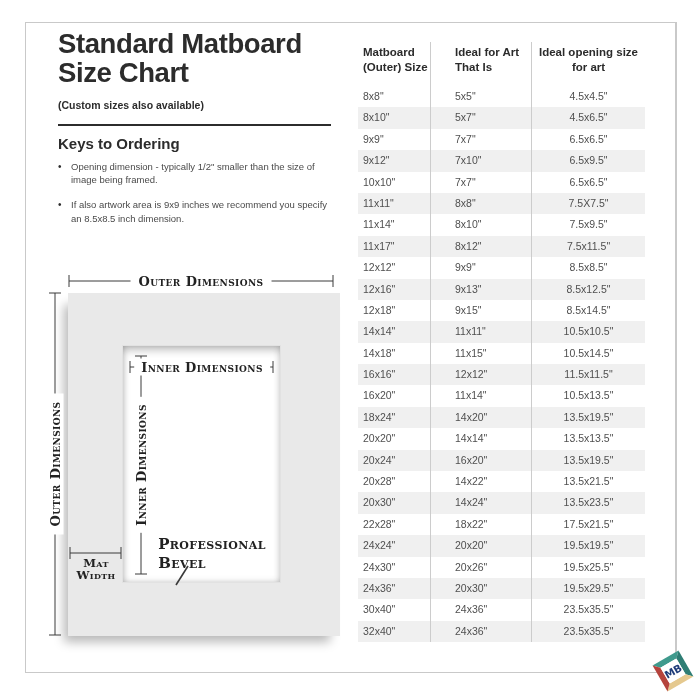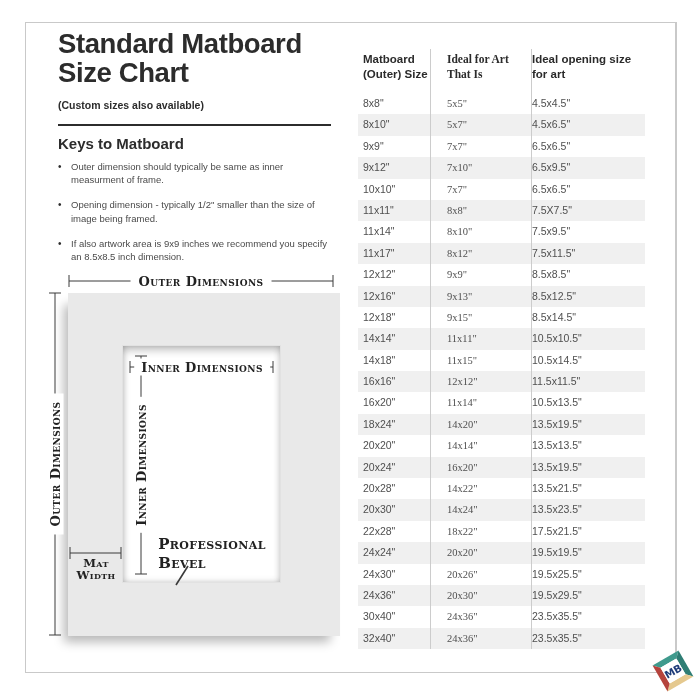--- a/index.html
+++ b/index.html
@@ -50,50 +50,49 @@
                  background:#fff; padding:2px 7px; }
   .lbl-matwidth { left:96px; top:553px; transform:translate(-50%,-50%);
                   background:#e9e9e9; padding:1px 3px; font-size:11.5px;
                   text-align:center;margin-top:16px; }
   .lbl-matwidth span { display:block; line-height:1.05; }
   .lbl-bevel { left:212px; top:554px; transform:translate(-50%,-50%);
                font-size:15px; text-align:left; }
   .lbl-bevel span { display:block; line-height:1.25; }
 
   
-  .size-table { position:absolute; left:358px; top:49px; width:287px; z-index:4; }
+  .size-table { position:absolute; left:358px; top:42px; width:287px; z-index:4; }
   .thead, .trow { display:grid; grid-template-columns:72px 101px 114px; }
   .thead { height:44px; }
   .hcell { font-size:11.5px; font-weight:bold; color:#2b2b2b; line-height:1.3;
            padding-top:3px; }
   .trow { height:21.4px; }
   .trow.shaded { background:#f0f0f0; }
   .tcell { font-size:10.5px; color:#4f4f4f; line-height:21.4px;
            white-space:nowrap; overflow:hidden; }
   .c0 { padding-left:5px; }
-  .c1 { padding-left:16px; border-left:1.5px solid #cccccc;font-family:Liberation Serif, serif; }
-  .c2 { border-left:1.5px solid #cccccc; }
+  .c1 { padding-left:24px; border-left:1.5px solid #cccccc; }
+  .c2 { border-left:1.5px solid #cccccc;text-align:center; }
 
   
   .logo { position:absolute; left:650px; top:648px; width:46px; height:46px; z-index:5; }
 </style>
 </head>
 <body>
 
 <div class="canvas">
 
   <div class="frame"></div>
 
   <div class="left-col">
     <h1 class="title">Standard Matboard Size Chart</h1>
     <div class="subtitle">(Custom sizes also available)</div>
     <div class="rule"></div>
-    <h2 class="keys-heading">Keys to Matboard</h2>
+    <h2 class="keys-heading">Keys to Ordering</h2>
     <ul class="keys-list">
-      <li>Outer dimension should typically be same as inner measurment of frame.</li>
       <li>Opening dimension - typically 1/2" smaller than the size of image being framed.</li>
       <li>If also artwork area is 9x9 inches we recommend you specify an 8.5x8.5 inch dimension.</li>
     </ul>
   </div>
 
   <div class="matboard">
     <div class="opening"></div>
   </div>
 
   <svg class="dim-lines" viewBox="0 0 700 700" xmlns="http://www.w3.org/2000/svg">

